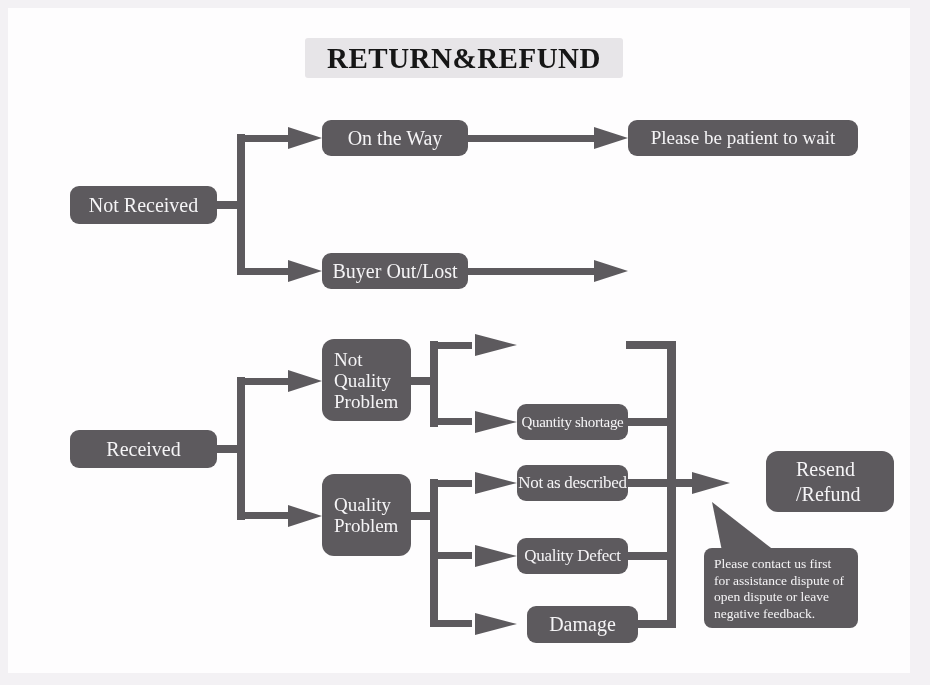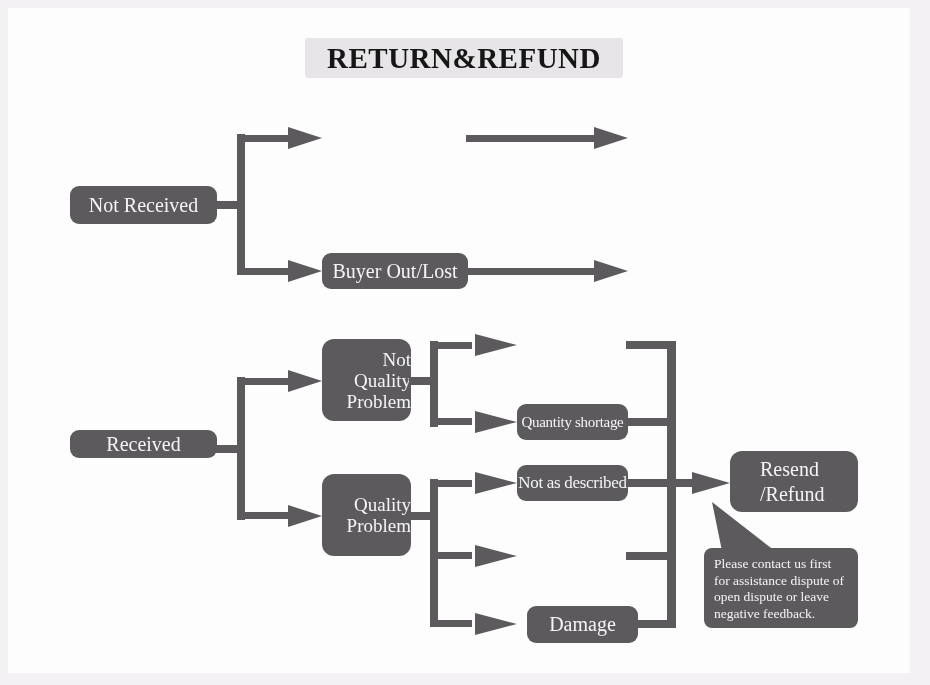--- a/index.html
+++ b/index.html
@@ -18,28 +18,28 @@
   }
   .node{
     position:absolute;background:var(--node,#5d5a5e);color:var(--node-text,#f5f4f6);
     border-radius:9px;display:flex;align-items:center;justify-content:center;
     font-size:20px;text-align:center;white-space:nowrap;
   }
   .node.sm{font-size:19px;}
   .node.xs{font-size:15px;letter-spacing:-.3px;}
   .node.s17{font-size:17px;letter-spacing:-.3px;}
   .node.multiline{
-    flex-direction:column;align-items:flex-end;justify-content:center;
+    flex-direction:column;align-items:flex-start;justify-content:center;
     padding-left:12px;font-size:19px;line-height:21px;text-align:left;
     border-radius:12px;box-sizing:border-box;
   }
   .node.resend{
     flex-direction:column;align-items:flex-start;justify-content:center;
     padding-left:30px;font-size:20px;line-height:25px;text-align:left;
-    border-radius:12px;box-sizing:border-box;
+    border-radius:12px;box-sizing:border-box;margin-left:36px;
   }
   .hline,.vline{position:absolute;background:var(--line,#5d5a5e);}
   .ah{
     position:absolute;width:0;height:0;
     border-top:11px solid transparent;border-bottom:11px solid transparent;
     border-left:34px solid var(--line,#5d5a5e);
   }
   .ah.w42{border-left-width:42px;}
   .ah.w38{border-left-width:38px;}
   .callout{
@@ -57,30 +57,32 @@
   <div class="inner"></div>
 
   <div class="title">RETURN&amp;REFUND</div>
 
   <div class="node" style="left:70px;top:186px;width:147px;height:38px;">Not Received</div>
   <div class="hline" style="left:215px;top:201px;width:24px;height:8px;"></div>
   <div class="vline" style="left:237px;top:134px;width:8px;height:141px;"></div>
 
   <div class="hline" style="left:245px;top:135px;width:45px;height:7px;"></div>
   <div class="ah" style="left:288px;top:127px;"></div>
+  <div class="node" style="left:322px;top:120px;width:146px;height:36px;">On the Way</div>
   <div class="hline" style="left:466px;top:135px;width:130px;height:7px;"></div>
   <div class="ah" style="left:594px;top:127px;"></div>
+  <div class="node sm" style="left:628px;top:120px;width:230px;height:36px;">Please be patient to wait</div>
 
   <div class="hline" style="left:245px;top:268px;width:45px;height:7px;"></div>
   <div class="ah" style="left:288px;top:260px;"></div>
   <div class="node" style="left:322px;top:253px;width:146px;height:36px;">Buyer Out/Lost</div>
   <div class="hline" style="left:466px;top:268px;width:130px;height:7px;"></div>
   <div class="ah" style="left:594px;top:260px;"></div>
 
-  <div class="node" style="left:70px;top:430px;width:147px;height:28px;text-align:right;">Received</div>
+  <div class="node" style="left:70px;top:430px;width:147px;height:38px;text-align:right;">Received</div>
   <div class="hline" style="left:215px;top:445px;width:24px;height:8px;"></div>
   <div class="vline" style="left:237px;top:377px;width:8px;height:143px;"></div>
 
   <div class="hline" style="left:245px;top:378px;width:45px;height:7px;"></div>
   <div class="ah" style="left:288px;top:370px;"></div>
   <div class="node multiline" style="left:322px;top:339px;width:89px;height:82px;">
     <span>Not</span>
     <span>Quality</span>
     <span>Problem</span>
   </div>
@@ -104,20 +106,21 @@
 
   <div class="hline" style="left:409px;top:512px;width:23px;height:8px;"></div>
   <div class="vline" style="left:430px;top:479px;width:8px;height:148px;"></div>
 
   <div class="hline" style="left:438px;top:480px;width:34px;height:7px;"></div>
   <div class="ah w42" style="left:475px;top:472px;"></div>
   <div class="node s17" style="left:517px;top:465px;width:111px;height:36px;">Not as described</div>
 
   <div class="hline" style="left:438px;top:552px;width:34px;height:7px;"></div>
   <div class="ah w42" style="left:475px;top:545px;"></div>
+  <div class="node s17" style="left:517px;top:538px;width:111px;height:36px;">Quality Defect</div>
 
   <div class="hline" style="left:438px;top:620px;width:34px;height:7px;"></div>
   <div class="ah w42" style="left:475px;top:613px;"></div>
   <div class="node" style="left:517px;top:606px;width:111px;height:37px;margin-left:10px;">Damage</div>
 
   <div class="hline" style="left:626px;top:341px;width:50px;height:8px;"></div>
   <div class="hline" style="left:626px;top:418px;width:50px;height:8px;"></div>
   <div class="hline" style="left:626px;top:479px;width:66px;height:8px;"></div>
   <div class="hline" style="left:626px;top:552px;width:50px;height:8px;"></div>
   <div class="hline" style="left:626px;top:620px;width:50px;height:8px;"></div>

